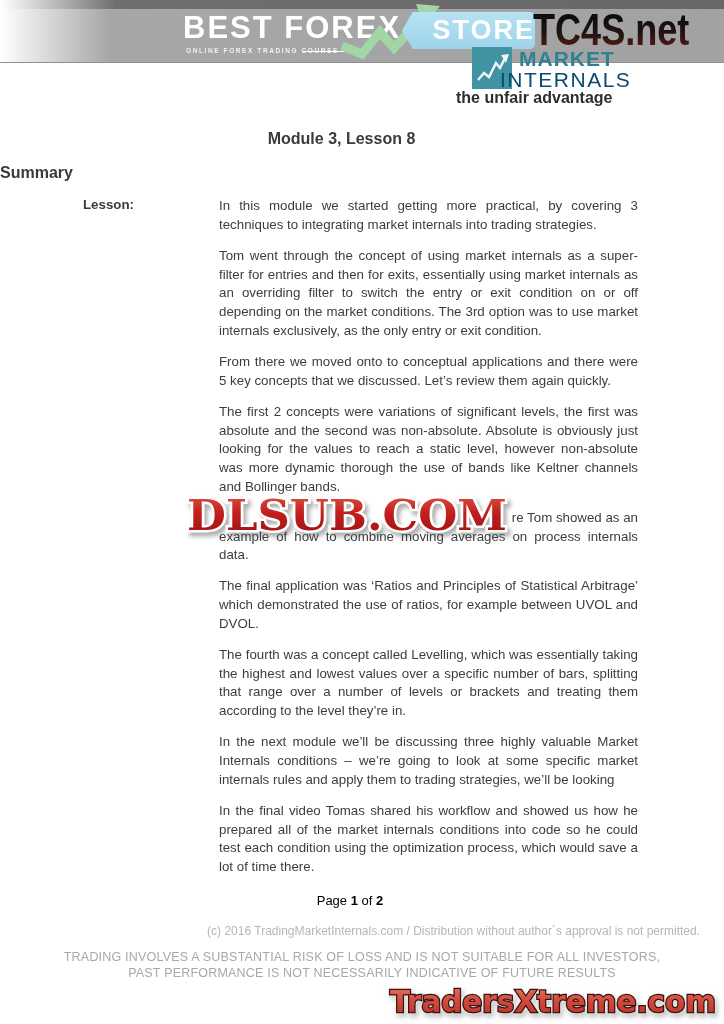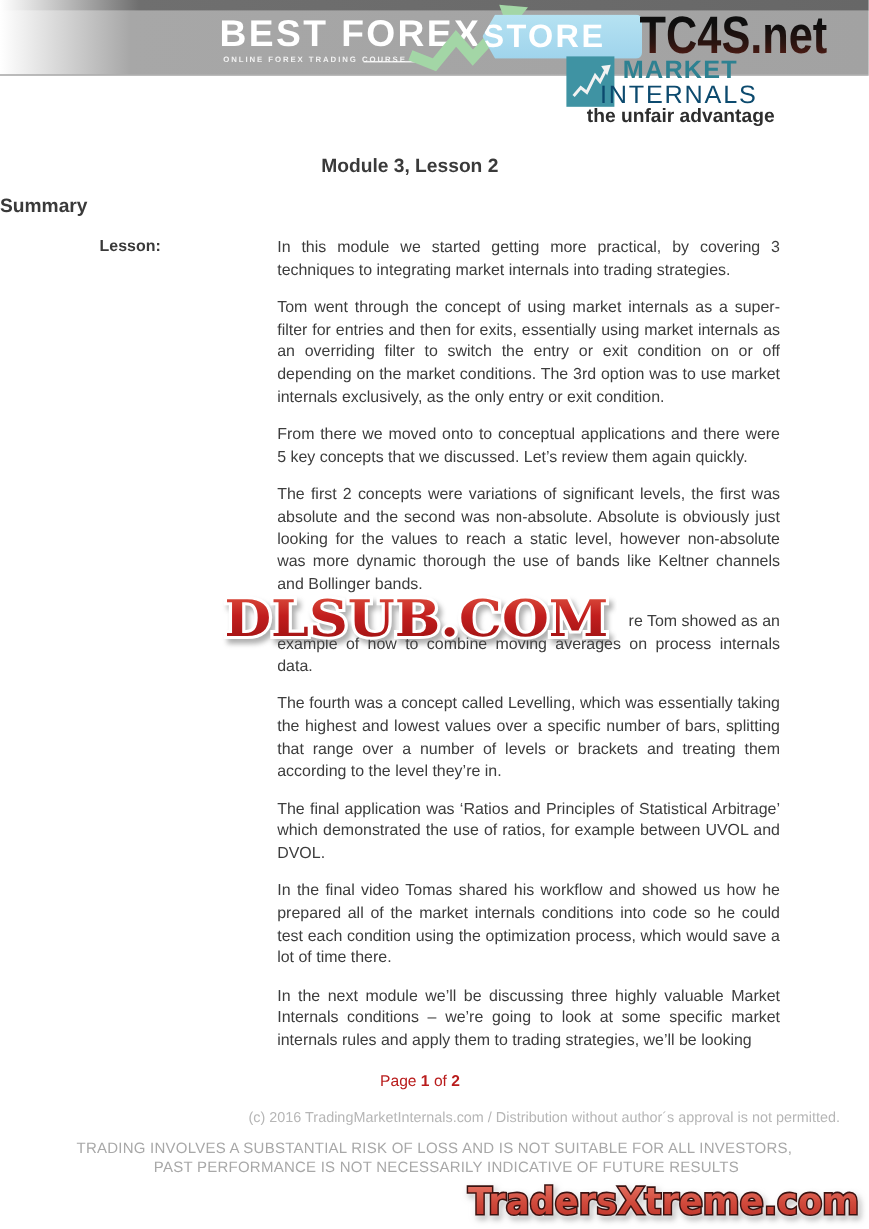--- a/index.html
+++ b/index.html
@@ -33,21 +33,21 @@
   }
   .bf-subline {
     position:absolute; left:303px; top:51px; width:55px; height:1px; background:#ffffff;
   }
   .green-arrow { position:absolute; left:332px; top:2px; width:150px; height:58px; }
   .store-box {
     position:absolute; left:402px; top:12px; width:133px; height:37px;
     background:linear-gradient(#b6e2f2, #9fd4ec);
     border-radius:5px;
     clip-path:polygon(0 50%, 8% 0, 100% 0, 100% 100%, 8% 100%);
-    display:flex; align-items:center; justify-content:flex-start;
+    display:flex; align-items:center; justify-content:flex-end;
   }
   .store-box span {
     font-size:27px; font-weight:bold; color:#ffffff; letter-spacing:2px;
   }
   .tc4s {
     position:absolute; left:533px; top:5px;
     font-size:44px; font-weight:bold; letter-spacing:0;
     transform:scaleX(0.82); transform-origin:left top;
     background:linear-gradient(#0e0e0e 30%, #2a1511 62%, #6b2016 100%);
     -webkit-background-clip:text; background-clip:text; color:transparent;
@@ -59,50 +59,50 @@
   }
   .mi-market {
     position:absolute; left:519px; top:47px;
     font-size:21px; font-weight:bold; color:#2e8191; letter-spacing:1px;
   }
   .mi-internals {
     position:absolute; left:500px; top:68px;
     font-size:21px; font-weight:normal; color:#0c4a6e; letter-spacing:1.5px;
   }
   .mi-tagline {
-    position:absolute; left:489px; top:89px;
+    position:absolute; left:456px; top:89px;
     font-size:16px; font-weight:600; color:#2d2d2d;
   }
   
   .doc-title {
     position:absolute; left:0; top:130px; width:683px;
     text-align:center; font-size:16px; font-weight:bold; color:#3a3a3a;
   }
   .doc-subtitle {
     position:absolute; left:0; top:164px; width:683px;
     text-align:left; font-size:16px; font-weight:bold; color:#3a3a3a;
   }
   .speaker {
     position:absolute; left:83px; top:197px;
     font-size:13.3px; font-weight:bold; color:#3a3a3a;
   }
   .content {
     position:absolute; left:219px; top:197px; width:419px;
-    font-size:13.3px; line-height:18.7px; color:#3d3d3d;margin-left:12px;
+    font-size:13.3px; line-height:18.7px; color:#3d3d3d;
   }
   .content p { text-align:justify; margin:0 0 12.5px 0; }
   .split-line { display:flex; justify-content:space-between; }
   .rest { display:block; text-align:justify; }
   
   .watermark-dlsub { position:absolute; left:180px; top:484px; width:334px; height:60px; }
   .watermark-traders { position:absolute; left:383px; top:976px; width:341px; height:48px; }
   
   .page-line {
     position:absolute; left:0; top:893px; width:700px;
-    text-align:center; font-size:13px; color:#b91c1c;
+    text-align:center; font-size:13px; color:#000000;
   }
   .page-line .b { font-weight:bold; }
   .copyright {
     position:absolute; left:0; top:924px; width:700px;
     text-align:right; font-size:12px; color:#b6b6b6;
   }
   .disc {
     position:absolute; left:12px; width:700px;
     text-align:center; font-size:12.5px; color:#a8a8a8; letter-spacing:0.2px;
   }
@@ -133,41 +133,41 @@
 <div class="mi-square">
   <svg width="40" height="42" viewBox="0 0 40 42">
     <polyline points="6,33 12,26 17,30 24,16 28,21 33,11" fill="none" stroke="#f2f2f2" stroke-width="2.5"></polyline>
     <polygon points="29,8 37,7 34,16" fill="#f2f2f2"></polygon>
   </svg>
 </div>
 <div class="mi-market">MARKET</div>
 <div class="mi-internals">INTERNALS</div>
 <div class="mi-tagline">the unfair advantage</div>
 
-<div class="doc-title">Module 3, Lesson 2</div>
+<div class="doc-title">Module 3, Lesson 8</div>
 <div class="doc-subtitle">Summary</div>
 
 <div class="speaker">Lesson:</div>
 
 <div class="content">
   <p>In this module we started getting more practical, by covering 3 techniques to integrating market internals into trading strategies.</p>
   <p>Tom went through the concept of using market internals as a super-filter for entries and then for exits, essentially using market internals as an overriding filter to switch the entry or exit condition on or off depending on the market conditions. The 3rd option was to use market internals exclusively, as the only entry or exit condition.</p>
   <p>From there we moved onto to conceptual applications and there were 5 key concepts that we discussed. Let’s review them again quickly.</p>
   <p>The first 2 concepts were variations of significant levels, the first was absolute and the second was non-absolute. Absolute is obviously just looking for the values to reach a static level, however non-absolute was more dynamic thorough the use of bands like Keltner channels and Bollinger bands.</p>
   <p>
     <span class="split-line">
       <span>T</span>
       <span>re Tom showed as an</span>
     </span>
     <span class="rest">example of how to combine moving averages on process internals data.</span>
   </p>
+  <p>The final application was ‘Ratios and Principles of Statistical Arbitrage’ which demonstrated the use of ratios, for example between UVOL and DVOL.</p>
   <p>The fourth was a concept called Levelling, which was essentially taking the highest and lowest values over a specific number of bars, splitting that range over a number of levels or brackets and treating them according to the level they’re in.</p>
-  <p>The final application was ‘Ratios and Principles of Statistical Arbitrage’ which demonstrated the use of ratios, for example between UVOL and DVOL.</p>
+  <p>In the next module we’ll be discussing three highly valuable Market Internals conditions – we’re going to look at some specific market internals rules and apply them to trading strategies, we’ll be looking</p>
   <p>In the final video Tomas shared his workflow and showed us how he prepared all of the market internals conditions into code so he could test each condition using the optimization process, which would save a lot of time there.</p>
-  <p>In the next module we’ll be discussing three highly valuable Market Internals conditions – we’re going to look at some specific market internals rules and apply them to trading strategies, we’ll be looking</p>
 </div>
 
 <svg class="watermark-dlsub" viewBox="0 0 334 60">
   <defs>
     <linearGradient id="redGrad" x1="0" y1="0" x2="0" y2="1">
       <stop offset="0" stop-color="#e25a45"></stop>
       <stop offset="0.45" stop-color="#c21e1e"></stop>
       <stop offset="1" stop-color="#991111"></stop>
     </linearGradient>
   </defs>

